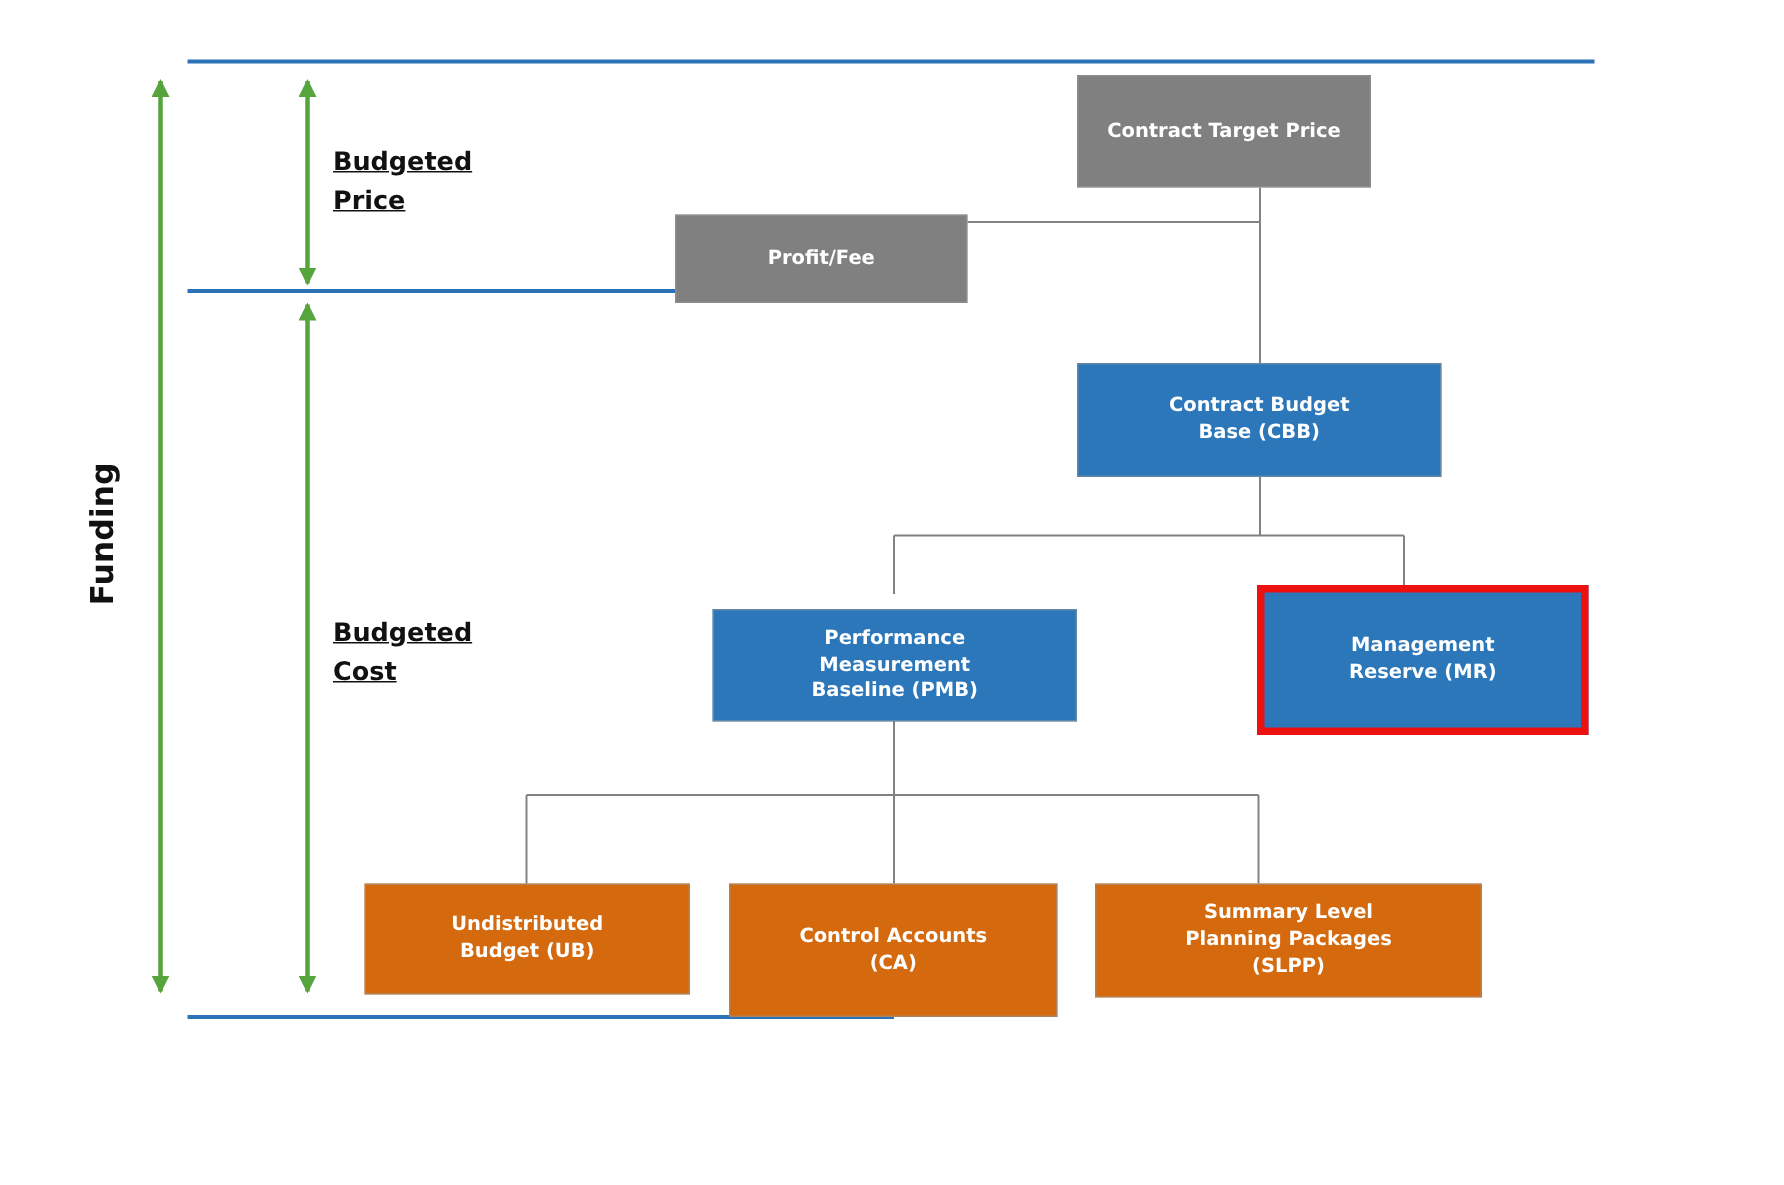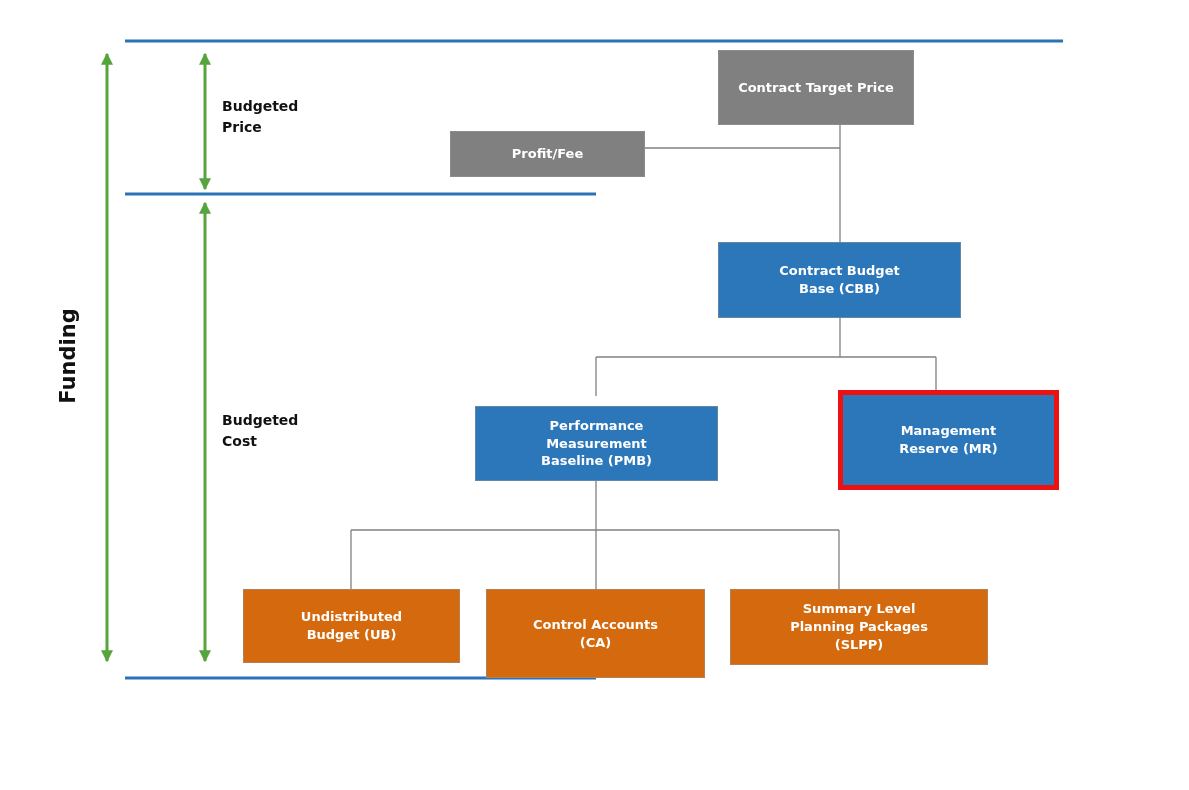--- a/index.html
+++ b/index.html
@@ -25,22 +25,22 @@
     border: 1px solid rgba(150,150,150,0.55);
   }
   .node span { white-space: pre-line; }
   .node.gray   { background: var(--node-gray); }
   .node.blue   { background: var(--node-blue); }
   .node.orange { background: var(--node-orange); }
   .node.highlight { border: 5px solid var(--highlight-red); }
 
   .side-label {
     position: absolute; z-index: 2;
-    color: var(--text-dark); font-weight: bold; font-size: 14px;
-    line-height: 1.5; white-space: pre-line;
+    color: var(--text-dark); font-weight: bold; font-size: 17px;
+    line-height: 1.5; white-space: pre-line; text-decoration: underline;
   }
   .funding-label {
     position: absolute; z-index: 2;
     left: 68px; top: 356px;
     transform: translate(-50%, -50%) rotate(-90deg);
     color: var(--text-dark); font-weight: bold; font-size: 21px;
     white-space: nowrap;
   }
 </style>
 </head>
@@ -72,21 +72,21 @@
   <div class="funding-label">Funding</div>
 
   <div class="side-label" style="left:222px; top:96px;">Budgeted
 Price</div>
   <div class="side-label" style="left:222px; top:410px;">Budgeted
 Cost</div>
 
   <div class="node gray" style="left:718px; top:50px; width:196px; height:75px;">
     <span>Contract Target Price</span>
   </div>
-  <div class="node gray" style="left:450px; top:131px; width:195px; height:46px;">
+  <div class="node gray" style="left:450px; top:143px; width:195px; height:59px;">
     <span>Profit/Fee</span>
   </div>
 
   <div class="node blue" style="left:718px; top:242px; width:243px; height:76px;">
     <span>Contract Budget
 Base (CBB)</span>
   </div>
   <div class="node blue" style="left:475px; top:396px; width:243px; height:75px;margin-top:10px;">
     <span>Performance
 Measurement

